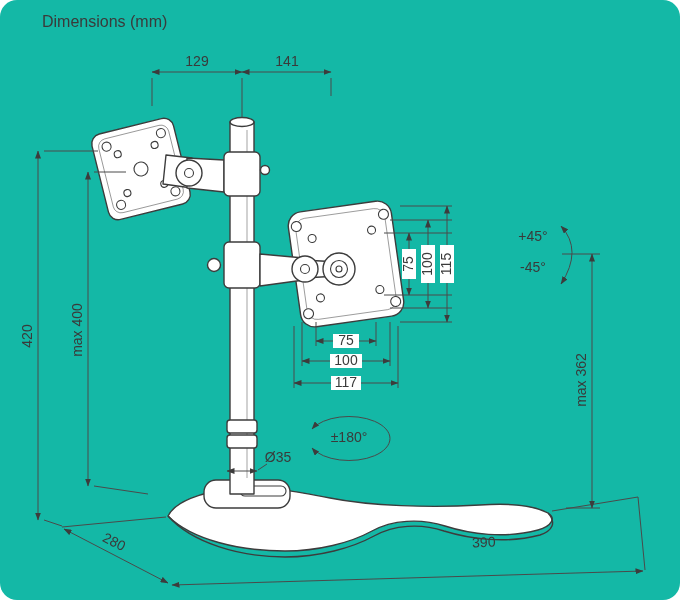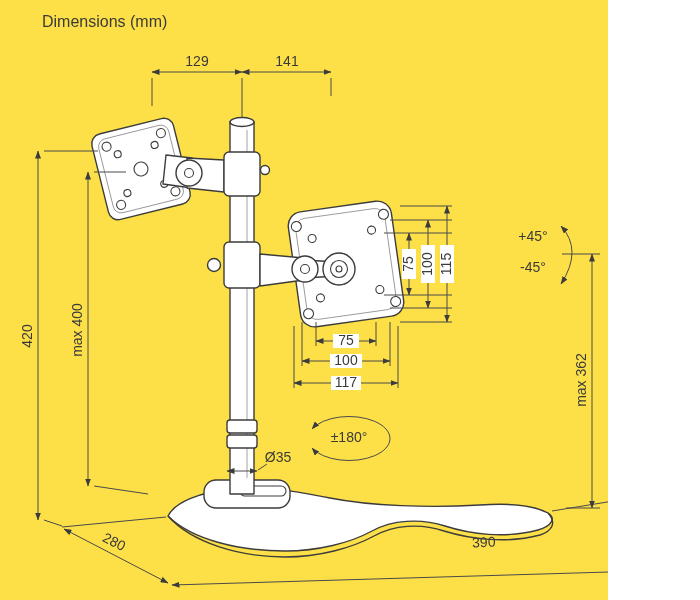--- a/index.html
+++ b/index.html
@@ -1,16 +1,16 @@
 <!DOCTYPE html>
 <html><head>
 <meta charset="utf-8">
 <style>
   html,body{margin:0;padding:0;background:#ffffff;}
-  #stage{width:608px;height:600px;position:relative;background:#fde047;overflow:hidden;}
+  #stage{width:680px;height:600px;position:relative;background:#14b8a6;overflow:hidden;border-radius:17px;}
   svg{display:block;}
   text{font-family:"Liberation Sans",sans-serif;font-size:14px;fill:#3a3a3a;}
   .title{font-size:16px;fill:#3a3a3a;}
   .s{stroke:#3c3c3c;stroke-width:1.4;fill:#ffffff;stroke-linejoin:round;}
   .sn{stroke:#3c3c3c;stroke-width:1.4;fill:none;stroke-linejoin:round;}
   .thin{stroke:#3c3c3c;stroke-width:.8;fill:none;opacity:.6;}
   .hole{stroke:#3c3c3c;stroke-width:1.1;fill:#ffffff;}
   .d{stroke:#4a4a4a;stroke-width:1;fill:none;}
   .wbg{fill:#ffffff;stroke:none;}
 </style>

